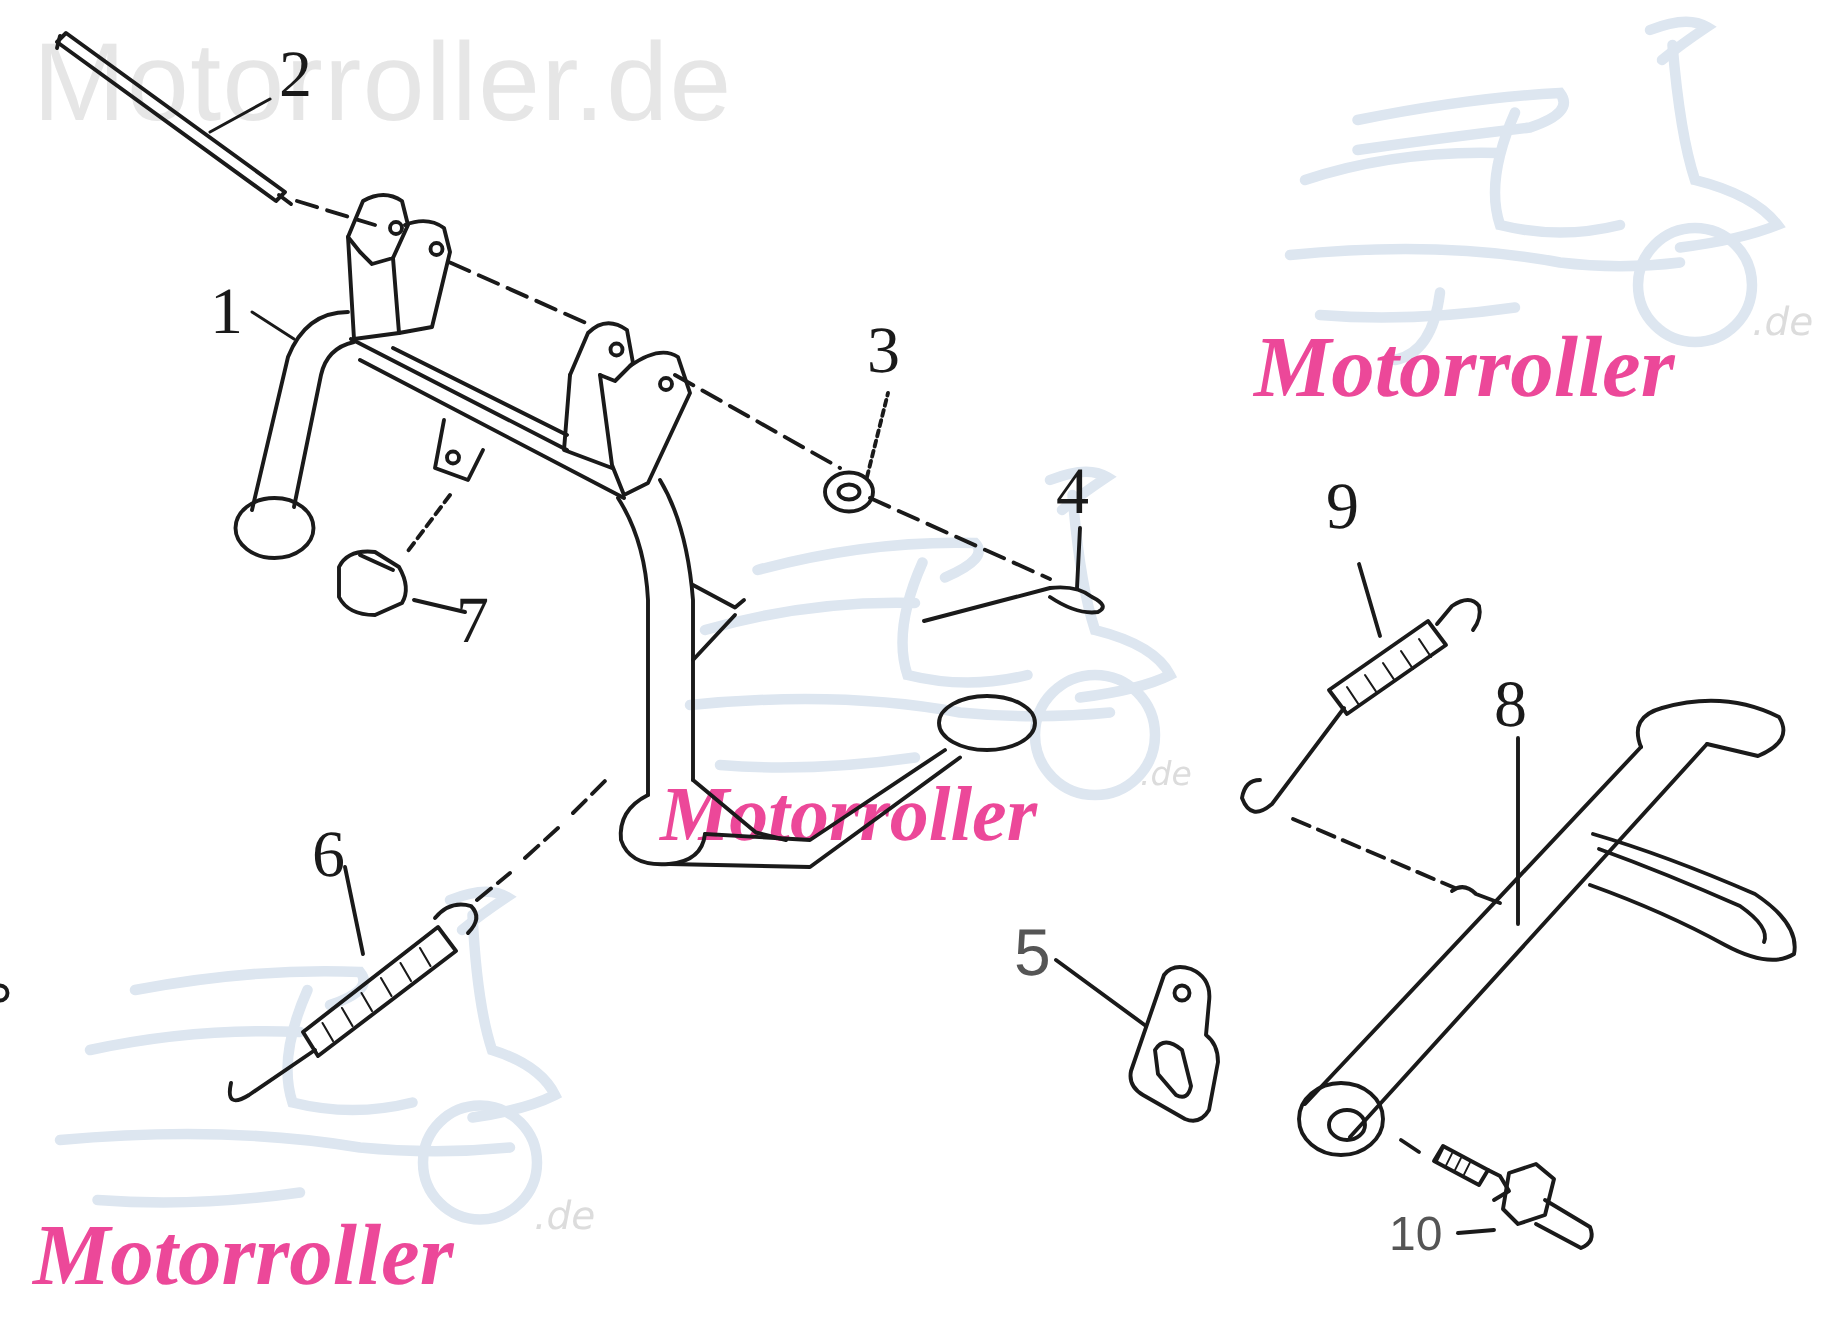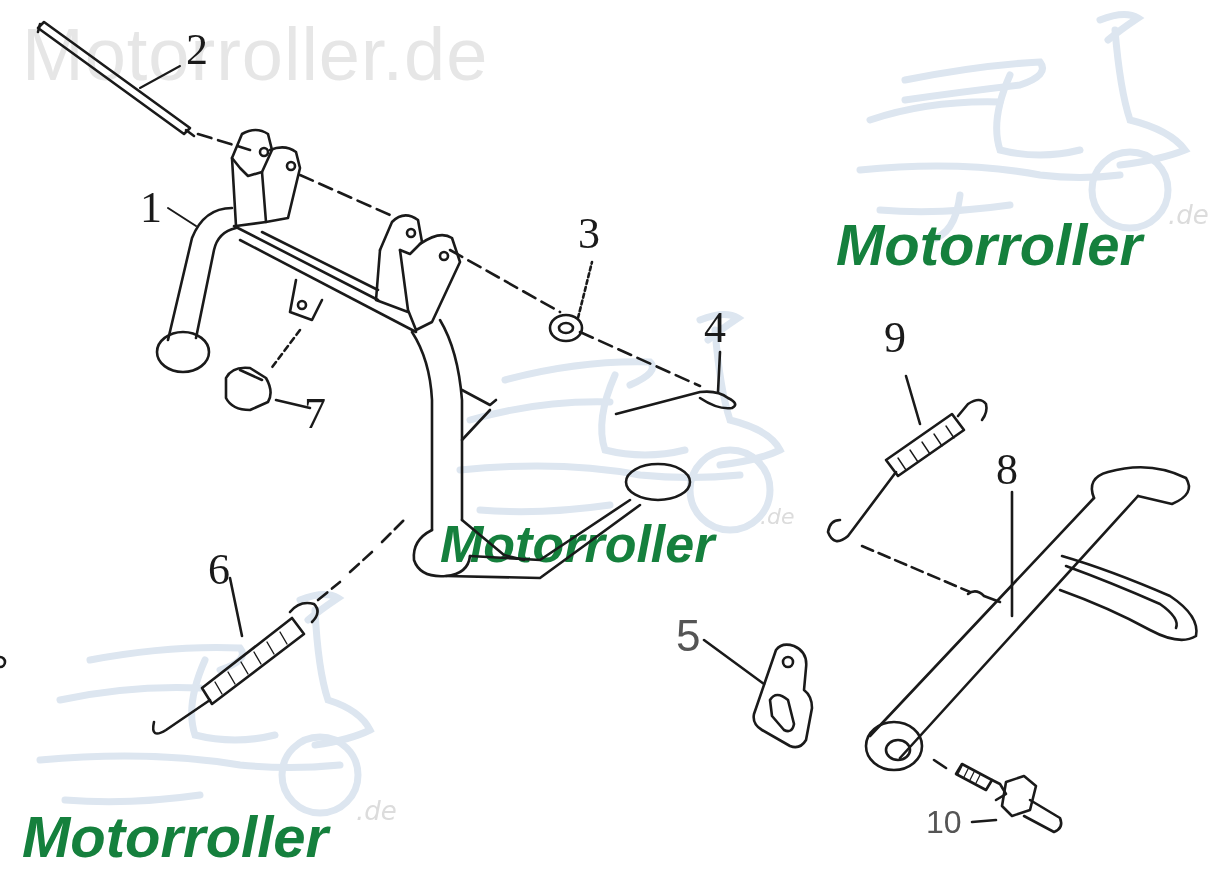--- a/index.html
+++ b/index.html
@@ -1,19 +1,19 @@
 <!DOCTYPE html>
 <html><head>
 <meta charset="utf-8">
 <style>
   html, body { margin: 0; padding: 0; background: #ffffff; }
   body { width: 1228px; height: 879px; position: relative; overflow: hidden; font-family: "Liberation Serif", serif; }
   #canvas { position: absolute; left: 0; top: 0; width: 1029px; height: 879px; }
   .wm-top { position: absolute; left: 22px; top: 18px; font-family: "Liberation Sans", sans-serif; font-size: 74px; color: #e6e6e6; letter-spacing: 1px; line-height: 1; }
-  .wm-logo-text { position: absolute; font-family: Liberation Sans, sans-serif; font-weight: bold; font-style: italic; color: #15803d; line-height: 1; }
+  .wm-logo-text { position: absolute; font-family: Liberation Serif, serif; font-weight: bold; font-style: italic; color: #ec4899; line-height: 1; }
   .wm-logo-de { position: absolute; font-family: "DejaVu Sans", sans-serif; font-style: italic; color: #dcdcdc; line-height: 1; text-align: center; }
   .callout { position: absolute; font-family: "Liberation Serif", serif; color: #1a1a1a; line-height: 1; }
   .callout.ghost { color: #555; font-family: "Liberation Sans", sans-serif; }
 </style>
 </head>
 <body>
 
 <div id="canvas">
 
   <svg width="1228" height="879" style="position:absolute;left:0;top:0">

